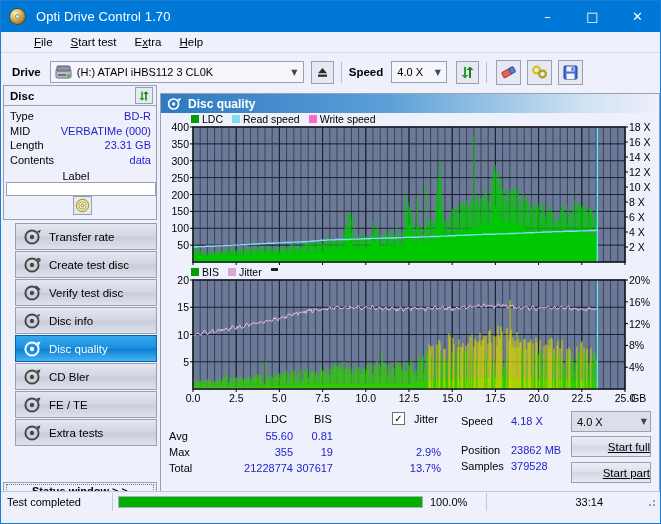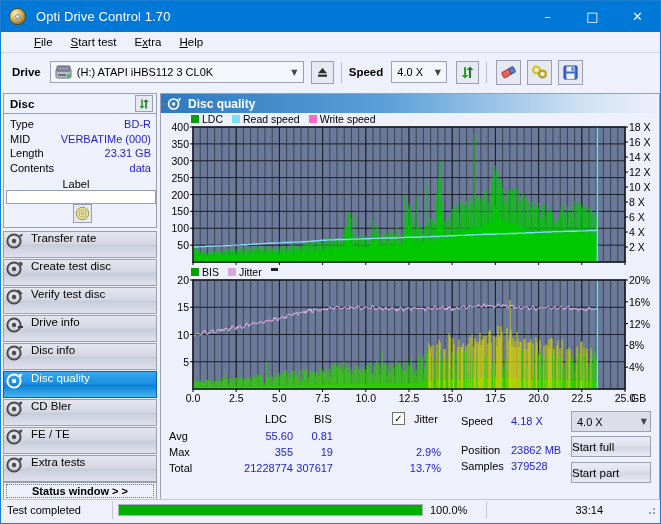--- a/index.html
+++ b/index.html
@@ -80,21 +80,21 @@
   .tbtn {
     width:23px; height:23px; border:1px solid #9aa0b2; background:#e6e8f2;
     display:flex; align-items:center; justify-content:center;
     position:relative;
   }
   .tbtn.big { width:25px; height:25px; }
   .sep { width:1px; height:21px; background:#b9bdd0; margin:0 7px; }
 
   
   .leftpanel {
-    position:absolute; left:2px; top:92px; width:154px; height:407px;
+    position:absolute; left:2px; top:84px; width:154px; height:407px;
   }
   .disc-box {
     border:1px solid #9aa0b2; background:#eef0fb; width:154px;
   }
   .disc-head {
     height:20px; display:flex; align-items:center;
     padding:0 3px 0 6px; border-bottom:1px solid #9aa0b2;
     background:#eef0fb;
   }
   .disc-head .t { font-weight:bold; font-size:11.5px; }
@@ -117,22 +117,22 @@
     width:19px; height:19px; margin-left:4px;
     border:1px solid #9aa0b2; background:#e6e8f2;
     display:flex; align-items:center; justify-content:center;
   }
 
   .navlist { margin-top:3px; }
   .navbtn {
     height:27px; margin-bottom:1px;
     border:1px solid #9aa0b2;
     background:linear-gradient(180deg,#e4e6ef 0%, #d3d6e2 48%, #c8ccda 52%, #dfe2ec 100%);
-    display:flex; padding-left:1px;
-    font-size:11.5px; color:#000;
+    display:flex; align-items:center; padding-left:7px;
+    font-size:11.5px; color:#000;margin-left:12px;
   }
   .navbtn.active {
     background:linear-gradient(180deg,#37a8ef 0%, #1a8fe0 48%, #0d7fd4 52%, #46b4f2 100%);
     color:#fff; border:1px solid #0a63a8;
   }
   .navbtn .ic { width:20px; height:18px; margin-right:6px; flex:0 0 auto; }
 
   .statuswin {
     position:absolute; left:2px; top:481px; width:154px; height:18px;
     border:1px solid #9aa0b2; background:#eef0fb;
@@ -173,32 +173,32 @@
   .st-txt { position:absolute; font-size:11px; color:#000; white-space:nowrap; }
   .st-val { position:absolute; font-size:11px; color:#2222cc; white-space:nowrap; text-align:right; }
   .chk {
     position:absolute; width:13px; height:13px; border:1px solid #707070; background:#fff;
     display:flex; align-items:center; justify-content:center;
     font-size:10px; color:#000; font-family:"DejaVu Sans", sans-serif; line-height:1;
   }
   .sbtn {
     position:absolute; border:1px solid #9aa0b2;
     background:linear-gradient(180deg,#eceef6 0%, #dcdfea 48%, #d2d6e3 52%, #e8eaf3 100%);
-    display:flex; align-items:center; justify-content:flex-start;
-    font-size:11.5px; color:#000;
+    display:flex; align-items:center; justify-content:flex-end;
+    font-size:11.5px; color:#000;text-decoration:underline;
   }
   .scombo {
     position:absolute; height:21px; border:1px solid #9aa0b2; background:#dcdfea;
     display:flex; align-items:center; padding-left:5px; font-size:11px;
   }
   .scombo .arrow { position:absolute; right:3px; font-size:8px; color:#444; font-family:"DejaVu Sans", sans-serif; }
 
   
   .statusbar {
-    position:absolute; left:0; bottom:4px; width:659px; height:20px;
+    position:absolute; left:0; bottom:12px; width:659px; height:20px;
     background:#eef0fb; border-top:1px solid #c3c7d8;
     display:flex; align-items:center;
   }
   .sb-cell { font-size:11px; color:#000; }
   .sb-sep { width:1px; height:18px; background:#c3c7d8; }
   .progress {
     height:12px; background:#fff; border:1px solid #a9adbf; position:relative; overflow:hidden;
   }
   .progress .bar { position:absolute; left:0; top:0; bottom:0; background:#00b000; }
   .grip { width:12px; height:12px; margin-left:auto; margin-right:3px; position:relative; }
@@ -344,28 +344,20 @@
         </svg>
         <span>Create test disc</span>
       </div>
       <div class="navbtn">
         <svg class="ic" viewBox="0 0 20 18">
           <circle cx="9" cy="9" r="6.6" fill="none" stroke="#4a4a4a" stroke-width="2"></circle>
           <circle cx="9" cy="9" r="2.2" fill="#4a4a4a"></circle>
           <path d="M13 2 L17 6" stroke="#3a3a3a" stroke-width="1.6"></path>
         </svg>
         <span>Verify test disc</span>
-      </div>
-      <div class="navbtn">
-        <svg class="ic" viewBox="0 0 20 18">
-          <circle cx="9" cy="9" r="6.6" fill="none" stroke="#4a4a4a" stroke-width="2"></circle>
-          <circle cx="9" cy="9" r="2.2" fill="#4a4a4a"></circle>
-          <rect x="13" y="10" width="5" height="2" fill="#3a3a3a"></rect>
-        </svg>
-        <span>Drive info</span>
       </div>
       <div class="navbtn">
         <svg class="ic" viewBox="0 0 20 18">
           <circle cx="9" cy="9" r="6.6" fill="none" stroke="#4a4a4a" stroke-width="2"></circle>
           <circle cx="9" cy="9" r="2.2" fill="#4a4a4a"></circle>
           <path d="M14 3 L17 2 L16 5" fill="#3a3a3a"></path>
         </svg>
         <span>Disc info</span>
       </div>
       <div class="navbtn active">

